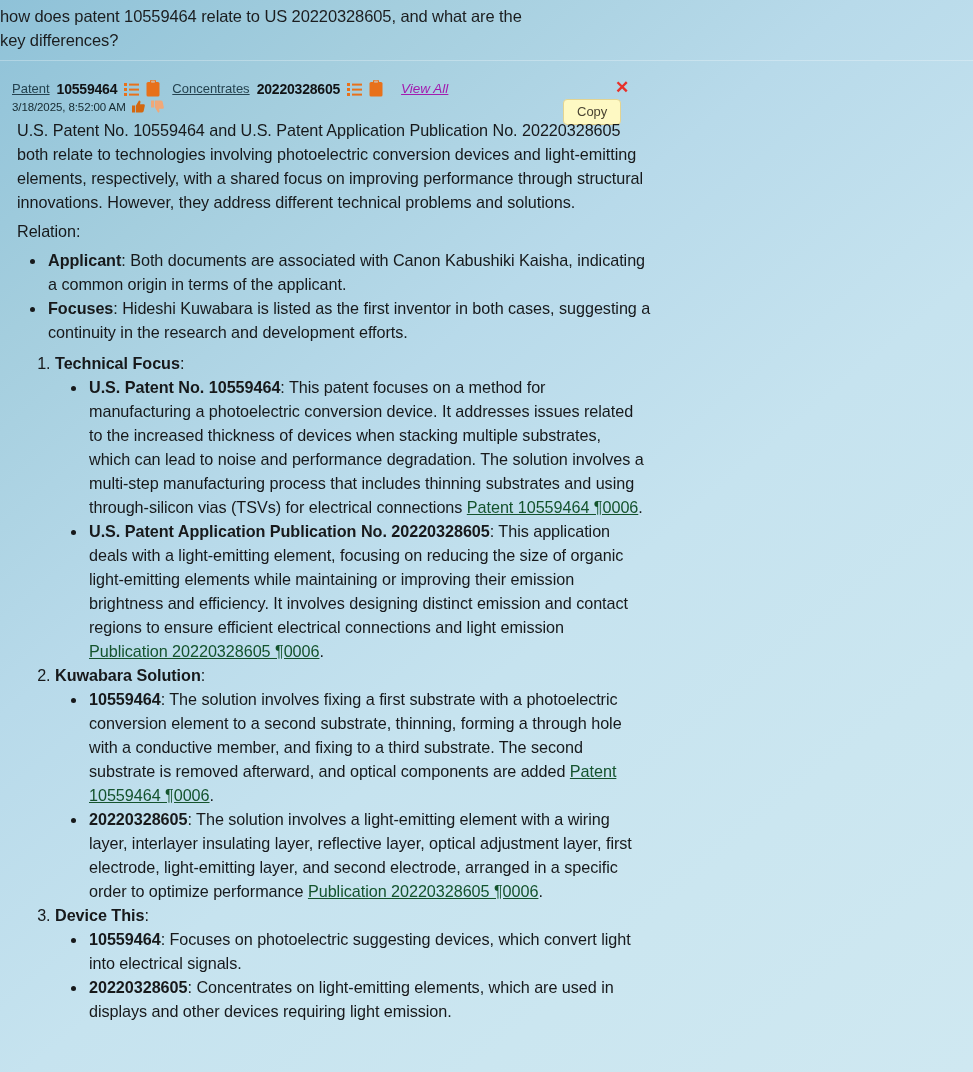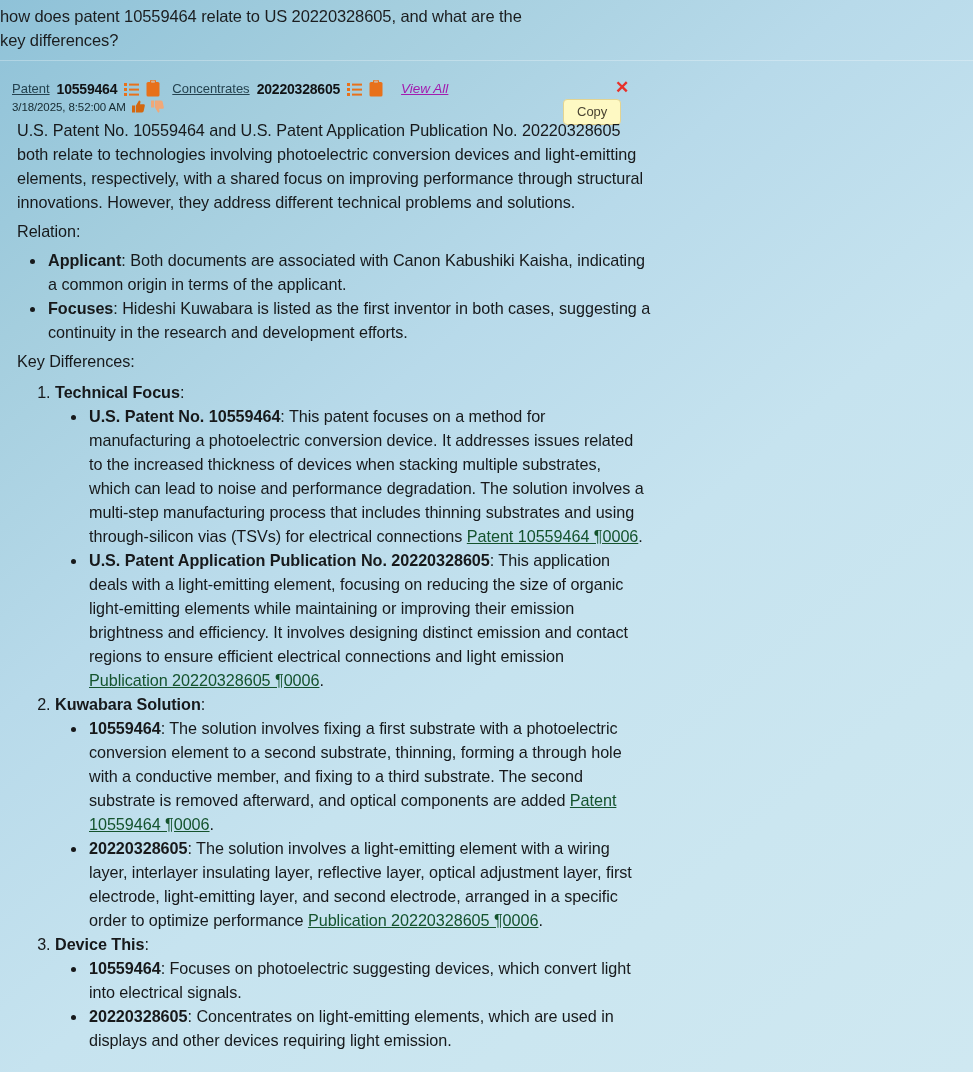--- a/index.html
+++ b/index.html
@@ -234,21 +234,20 @@
 
   <ul class="bullets">
     <li>
       <b>Applicant</b><span>: Both documents are associated with Canon Kabushiki Kaisha, indicating a common origin in terms of the applicant.</span>
     </li>
     <li>
       <b>Focuses</b><span>: Hideshi Kuwabara is listed as the first inventor in both cases, suggesting a continuity in the research and development efforts.</span>
     </li>
   </ul>
 
-  <p class="lbl">Key Differences:</p>
 
   <ol class="numbered">
 
     <li>
       <b>Technical Focus</b><span>:</span>
       <ul class="bullets">
         <li>
           <b>U.S. Patent No. 10559464</b><span>: This patent focuses on a method for manufacturing a photoelectric conversion device. It addresses issues related to the increased thickness of devices when stacking multiple substrates, which can lead to noise and performance degradation. The solution involves a multi-step manufacturing process that includes thinning substrates and using through-silicon vias (TSVs) for electrical connections </span><a class="ref-link">Patent 10559464 ¶0006</a><span>.</span>
         </li>
         <li>

